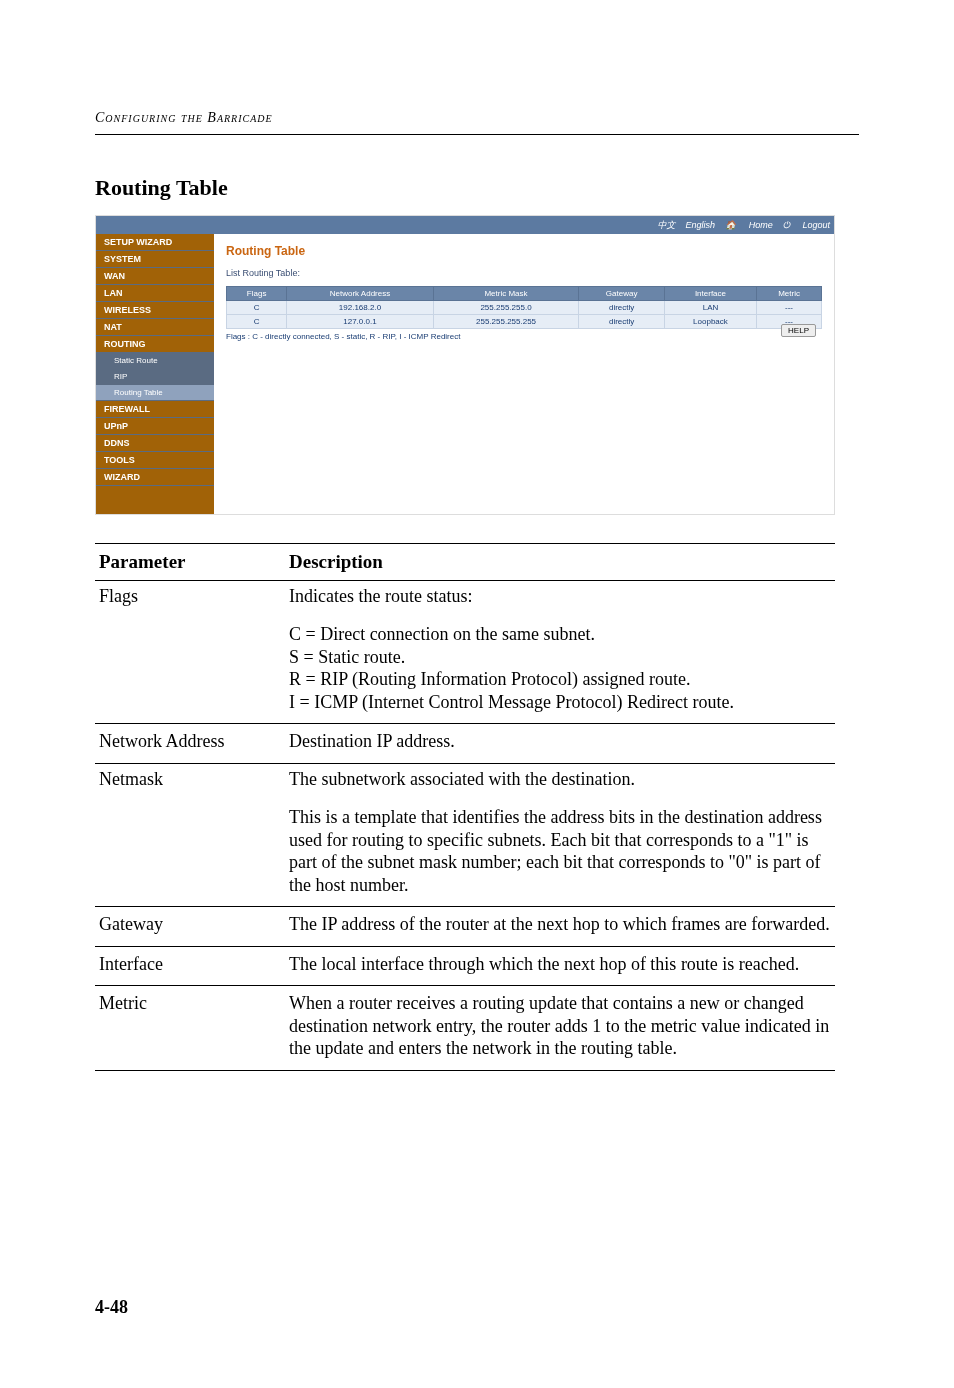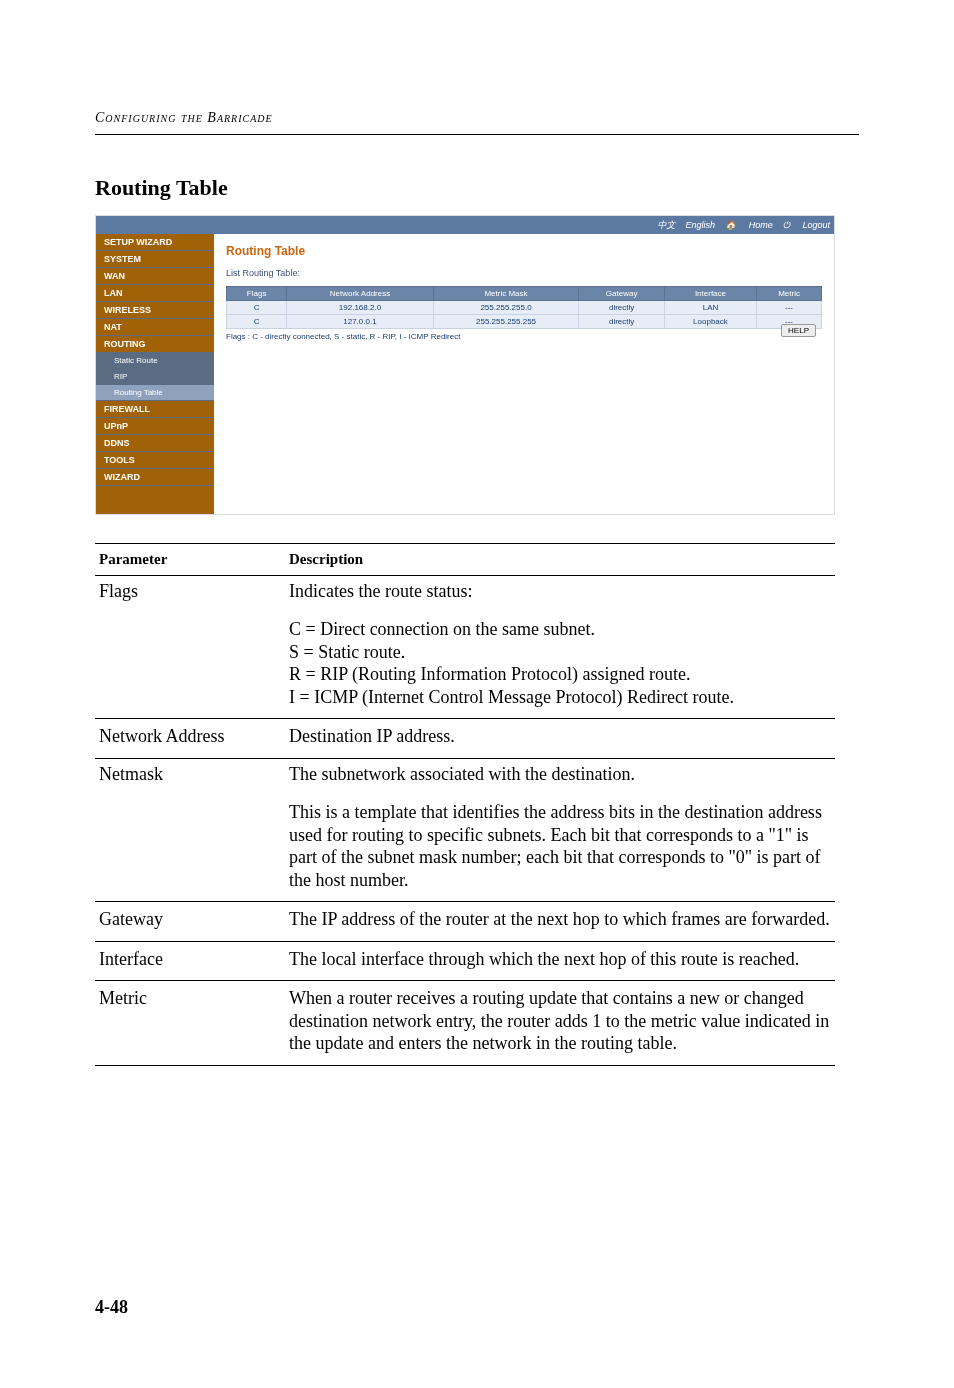--- a/index.html
+++ b/index.html
@@ -46,21 +46,21 @@
     .rt-title { color: #ca6612; font-weight: bold; font-size: 12px; margin-bottom: 10px; }
     .rt-sub { color: #3a4e73; font-size: 9px; margin-bottom: 8px; }
     table.rt { border-collapse: collapse; width: 100%; font-size: 8px; }
     table.rt th { background: #6a85a8; color: #fff; padding: 2px 4px; border: 1px solid #5a7394; font-weight: normal; }
     table.rt td { background: #e6edf6; color: #1a3d73; padding: 2px 4px; text-align: center; border: 1px solid #c8d4e4; }
     .flags-line { font-size: 8px; color: #1a3d73; margin-top: 3px; }
     .help-btn { position: absolute; right: 18px; top: 90px; font-size: 8px; background: #eee; border: 1px solid #999; padding: 1px 6px; border-radius: 2px; }
 
     
     .desc-table { margin-top: 28px; width: 740px; border-collapse: collapse; }
-    .desc-table .thead-row td { border-top: 1.5px solid #000; border-bottom: 1px solid #000; padding: 6px 4px; font-weight: bold; font-size: 15px; }
+    .desc-table .thead-row td { border-top: 1.5px solid #000; border-bottom: 1px solid #000; padding: 6px 4px; font-weight: bold; font-size: 19px; }
     .desc-table td { vertical-align: top; padding: 6px 4px 10px 4px; font-size: 18px; line-height: 1.25; }
     .desc-table .label { width: 190px; }
     .desc-table tr.normal td { border-bottom: 1px solid #000; }
     .desc-table tr.sub td { padding-top: 4px; padding-bottom: 10px; }
     .pg { position: absolute; left: 95px; bottom: 70px; font-size: 18px; font-weight: bold; }
   </style>
 </head>
 <body>
 
 <div class="page-header">Configuring the Barricade</div>

